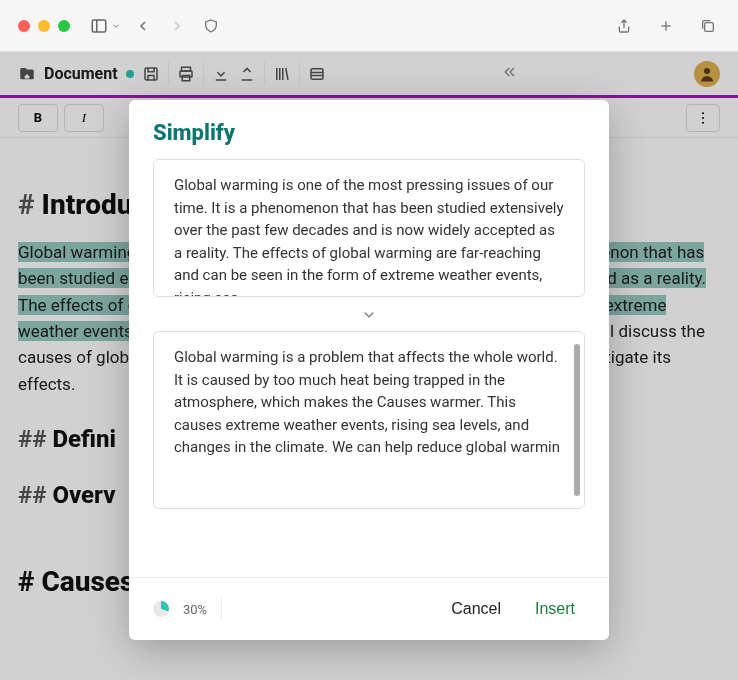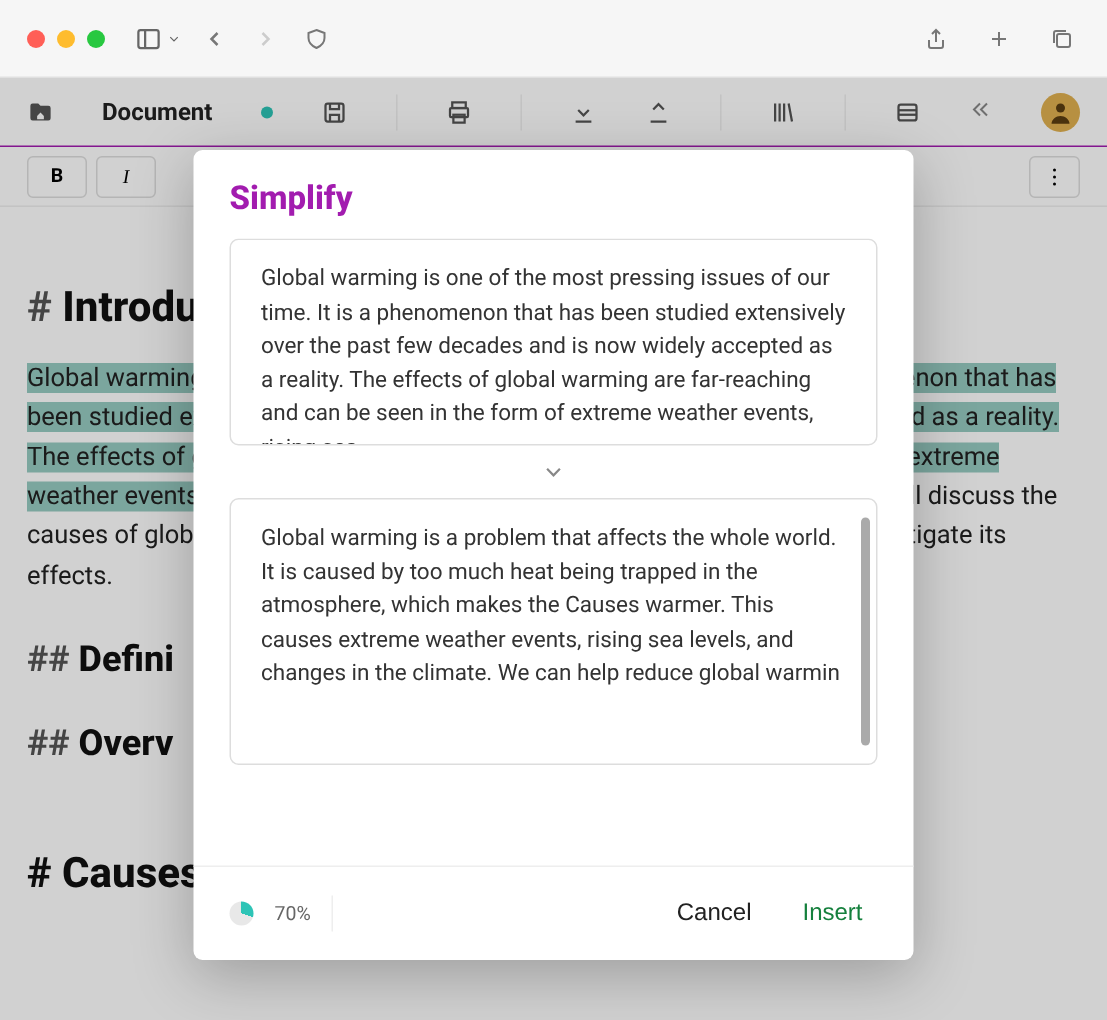--- a/index.html
+++ b/index.html
@@ -36,25 +36,25 @@
   align-items: center;
   justify-content: center;
   gap: 6px;
   font-size: 13px;
   color: #555;
   margin: 0 10px 0 22px;
 }
 .app-toolbar {
   height: 46px;
   background: #fff;
-  border-bottom: 1px solid #a21caf;
+  border-bottom: 3px solid #a21caf;
   display: flex;
   align-items: center;
   padding: 0 18px;
-  gap: 32px;
+  gap: 8px;
 }
 .doc-title { font-weight: 700; font-size: 16px; color: #222; }
 .status-dot { width: 8px; height: 8px; background: #2ec4b6; border-radius: 50%; }
 .tb-icon { color: #555; display: flex; align-items: center; }
 .tb-icon svg { width: 18px; height: 18px; }
 .tb-divider { width: 1px; height: 24px; background: #eee; }
 .avatar { width: 26px; height: 26px; border-radius: 50%; background: #e0b050; margin-left: auto; display: flex; align-items: center; justify-content: center; overflow: hidden; }
 .chevron-collapse { color: #888; }
 .format-bar {
   height: 40px;
@@ -115,21 +115,21 @@
   background: #fff;
   border-radius: 6px;
   box-shadow: 0 10px 40px rgba(0,0,0,0.25);
   margin-top: 48px;
   display: flex;
   flex-direction: column;
 }
 .modal-header {
   padding: 20px 24px 14px;
 }
-.modal-title { font-size: 22px; font-weight: 800; color: #a21caf; }
+.modal-title { font-size: 22px; font-weight: 800; color: #0f766e; }
 .modal-body {
   padding: 0 24px 10px;
   flex: 1;
   overflow: hidden;
 }
 .text-box {
   border: 1px solid #ddd;
   border-radius: 6px;
   padding: 14px 20px;
   font-size: 15px;
@@ -343,19 +343,19 @@
         <svg viewBox="0 0 24 24" width="18" height="18" fill="currentColor">
             <path d="M12 3v14l-5-5-1.4 1.4L12 20l6.4-6.6L17 12l-5 5V3z"></path>
           </svg>
       </div>
       <div class="text-box dst">
         <span>Global warming is a problem that affects the whole world. It is caused by too much heat being trapped in the atmosphere, which makes the Causes warmer. This causes extreme weather events, rising sea levels, and changes in the climate. We can help reduce global warmin</span>
       </div>
     </div>
     <div class="modal-footer">
       <div class="credit-icon"></div>
-      <span class="credit-text">70%</span>
+      <span class="credit-text">30%</span>
       <div class="footer-divider"></div>
       <button class="modal-btn cancel">Cancel</button>
       <button class="modal-btn insert">Insert</button>
     </div>
   </div>
 </div>
 
 </body></html>

